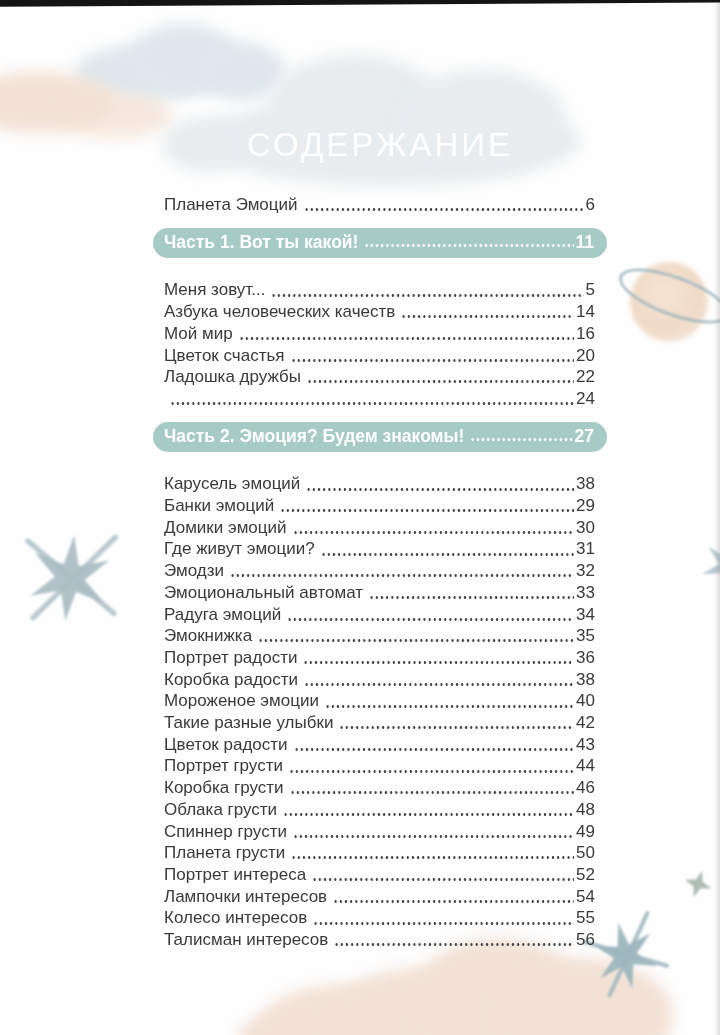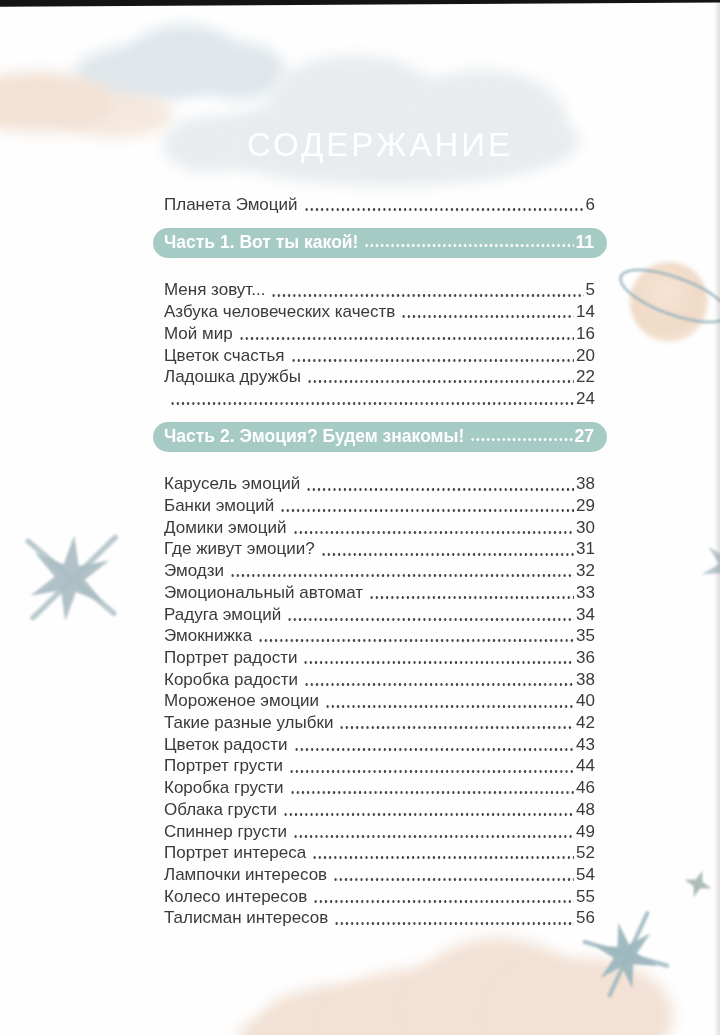--- a/index.html
+++ b/index.html
@@ -241,20 +241,25 @@
         <span class="label">Облака грусти</span>
         <span class="leader"></span>
         <span class="pnum">48</span>
       </div>
       <div class="row entry">
         <span class="label">Спиннер грусти</span>
         <span class="leader"></span>
         <span class="pnum">49</span>
       </div>
       <div class="row entry">
+        <span class="label">Планета грусти</span>
+        <span class="leader"></span>
+        <span class="pnum">50</span>
+      </div>
+      <div class="row entry">
         <span class="label">Портрет интереса</span>
         <span class="leader"></span>
         <span class="pnum">52</span>
       </div>
       <div class="row entry">
         <span class="label">Лампочки интересов</span>
         <span class="leader"></span>
         <span class="pnum">54</span>
       </div>
       <div class="row entry">

